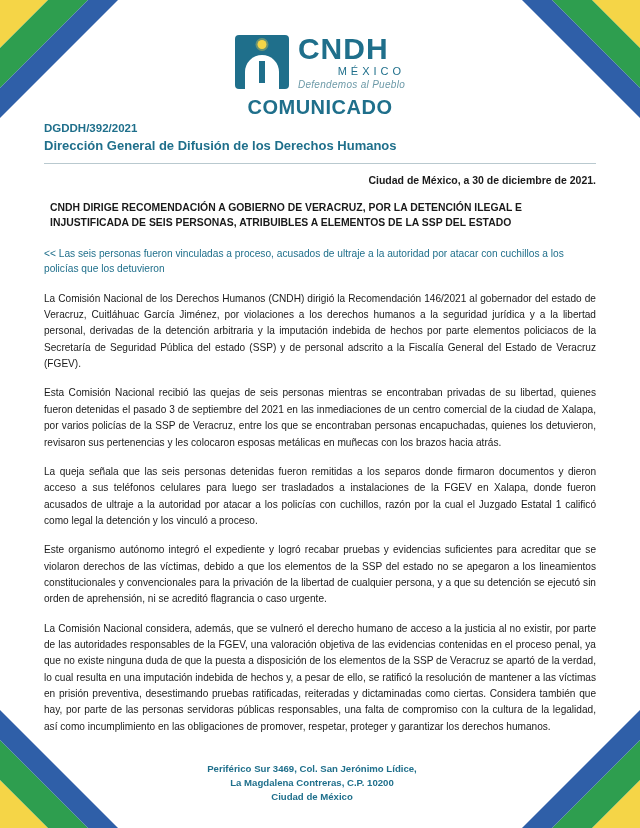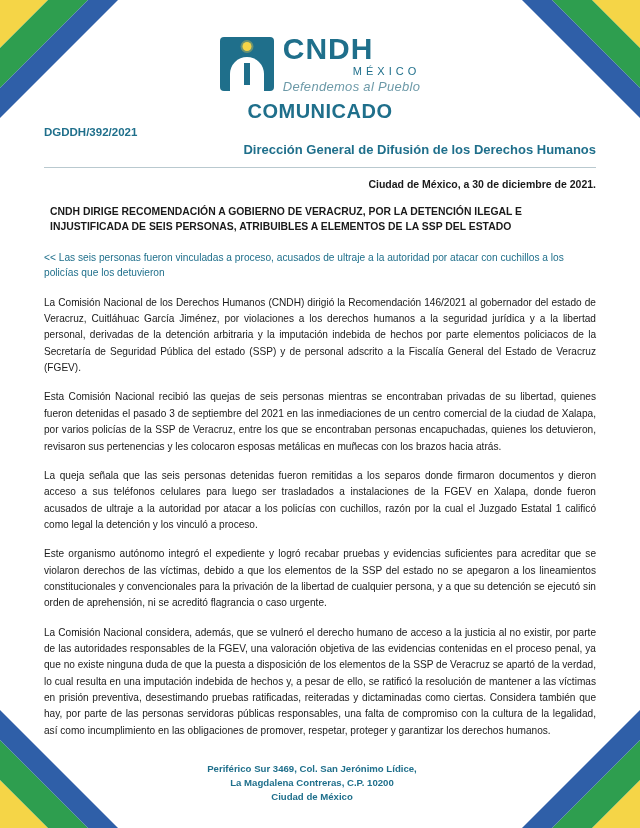--- a/index.html
+++ b/index.html
@@ -95,21 +95,21 @@
     line-height: 1;
   }
   .logo-text .mex {
     font-size: 11px;
     color: #1f6f8b;
     letter-spacing: 4px;
     text-align: right;
     margin-top: 1px;
   }
   .logo-text .slogan {
-    font-size: 13px;
+    font-size: 10px;
     color: #6d9aa8;
     font-style: italic;
     margin-top: 2px;
     letter-spacing: .3px;
   }
 
   .doc-type {
     text-align: center;
     font-size: 20px;
     font-weight: bold;
@@ -118,21 +118,21 @@
     margin-top: 6px;
   }
   .doc-number {
     text-align: left;
     font-size: 11.5px;
     font-weight: bold;
     color: #1f6f8b;
     margin-top: 3px;
   }
   .doc-office {
-    text-align: right;
+    text-align: left;
     font-size: 13px;
     font-weight: bold;
     color: #1f6f8b;
     margin-top: 4px;
   }
   .divider {
     height: 1px;
     background: #b9c9cf;
     margin: 10px 0 10px 0;
   }

